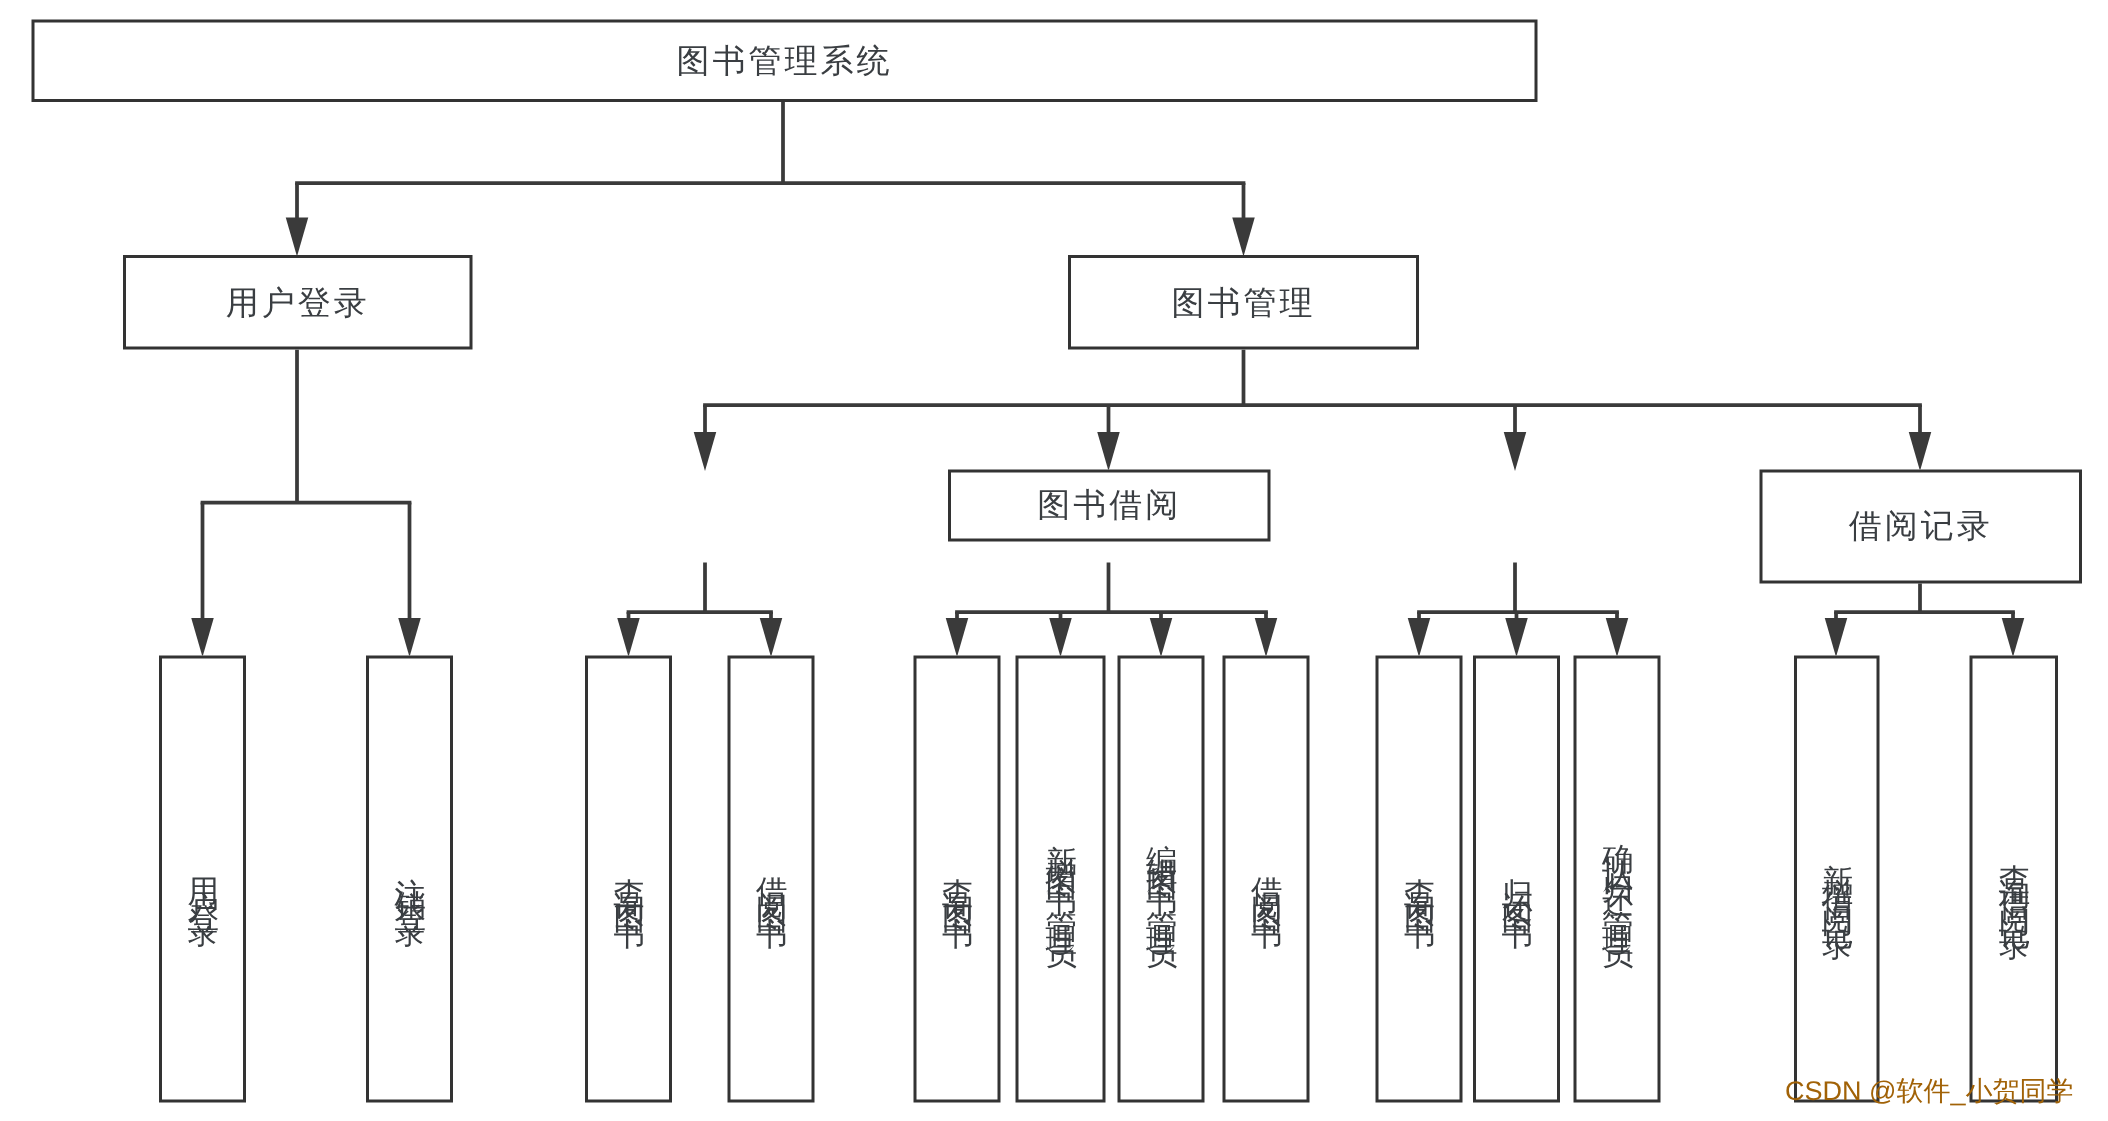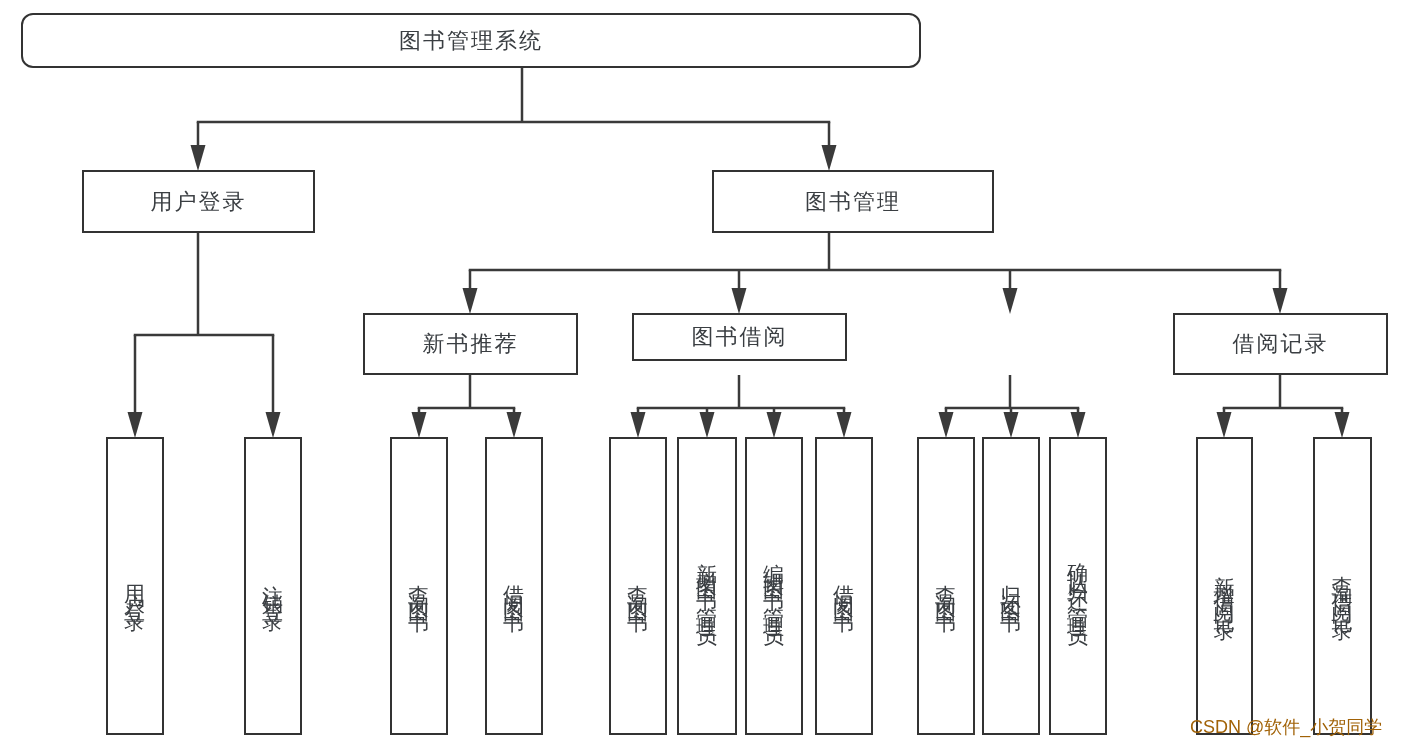--- a/index.html
+++ b/index.html
@@ -98,28 +98,27 @@
       <line x1="1078" y1="408" x2="1078" y2="418" stroke="#3a3a3a" stroke-width="2.5"></line>
       <polygon points="1070.5,412 1085.5,412 1078,438" fill="#3a3a3a"></polygon>
       <line x1="1280" y1="375" x2="1280" y2="408" stroke="#3a3a3a" stroke-width="2.5"></line>
       <line x1="1222.75" y1="408" x2="1343.25" y2="408" stroke="#3a3a3a" stroke-width="2.5"></line>
       <line x1="1224" y1="408" x2="1224" y2="418" stroke="#3a3a3a" stroke-width="2.5"></line>
       <polygon points="1216.5,412 1231.5,412 1224,438" fill="#3a3a3a"></polygon>
       <line x1="1342" y1="408" x2="1342" y2="418" stroke="#3a3a3a" stroke-width="2.5"></line>
       <polygon points="1334.5,412 1349.5,412 1342,438" fill="#3a3a3a"></polygon>
     </svg>
 
-  <div class="box hbox" style="left:21px; top:13px; width:900px; height:55px;border-radius:12px;">图书管理系统</div>
+  <div class="box hbox" style="left:21px; top:13px; width:1004px; height:55px;">图书管理系统</div>
 
   <div class="box hbox" style="left:82px; top:170px; width:233px; height:63px;">用户登录</div>
-  <div class="box hbox" style="left:712px; top:170px; width:282px; height:63px;">图书管理</div>
+  <div class="box hbox" style="left:712px; top:170px; width:234px; height:63px;">图书管理</div>
 
-  <div class="box hbox" style="left:363px; top:313px; width:215px; height:62px;">新书推荐</div>
   <div class="box hbox" style="left:632px; top:313px; width:215px; height:48px;">图书借阅</div>
-  <div class="box hbox" style="left:1173px; top:313px; width:215px; height:62px;">借阅记录</div>
+  <div class="box hbox" style="left:1173px; top:313px; width:215px; height:76px;">借阅记录</div>
 
   <div class="box vbox" style="left:106px; top:437px; width:58px; height:298px;">用户登录</div>
   <div class="box vbox" style="left:244px; top:437px; width:58px; height:298px;">注销登录</div>
 
   <div class="box vbox" style="left:390px; top:437px; width:58px; height:298px;">查询图书</div>
   <div class="box vbox" style="left:485px; top:437px; width:58px; height:298px;">借阅图书</div>
 
   <div class="box vbox" style="left:609px; top:437px; width:58px; height:298px;">查询图书</div>
   <div class="box vbox" style="left:677px; top:437px; width:60px; height:298px;">新增图书（管理员）</div>
   <div class="box vbox" style="left:745px; top:437px; width:58px; height:298px;">编辑图书（管理员）</div>

